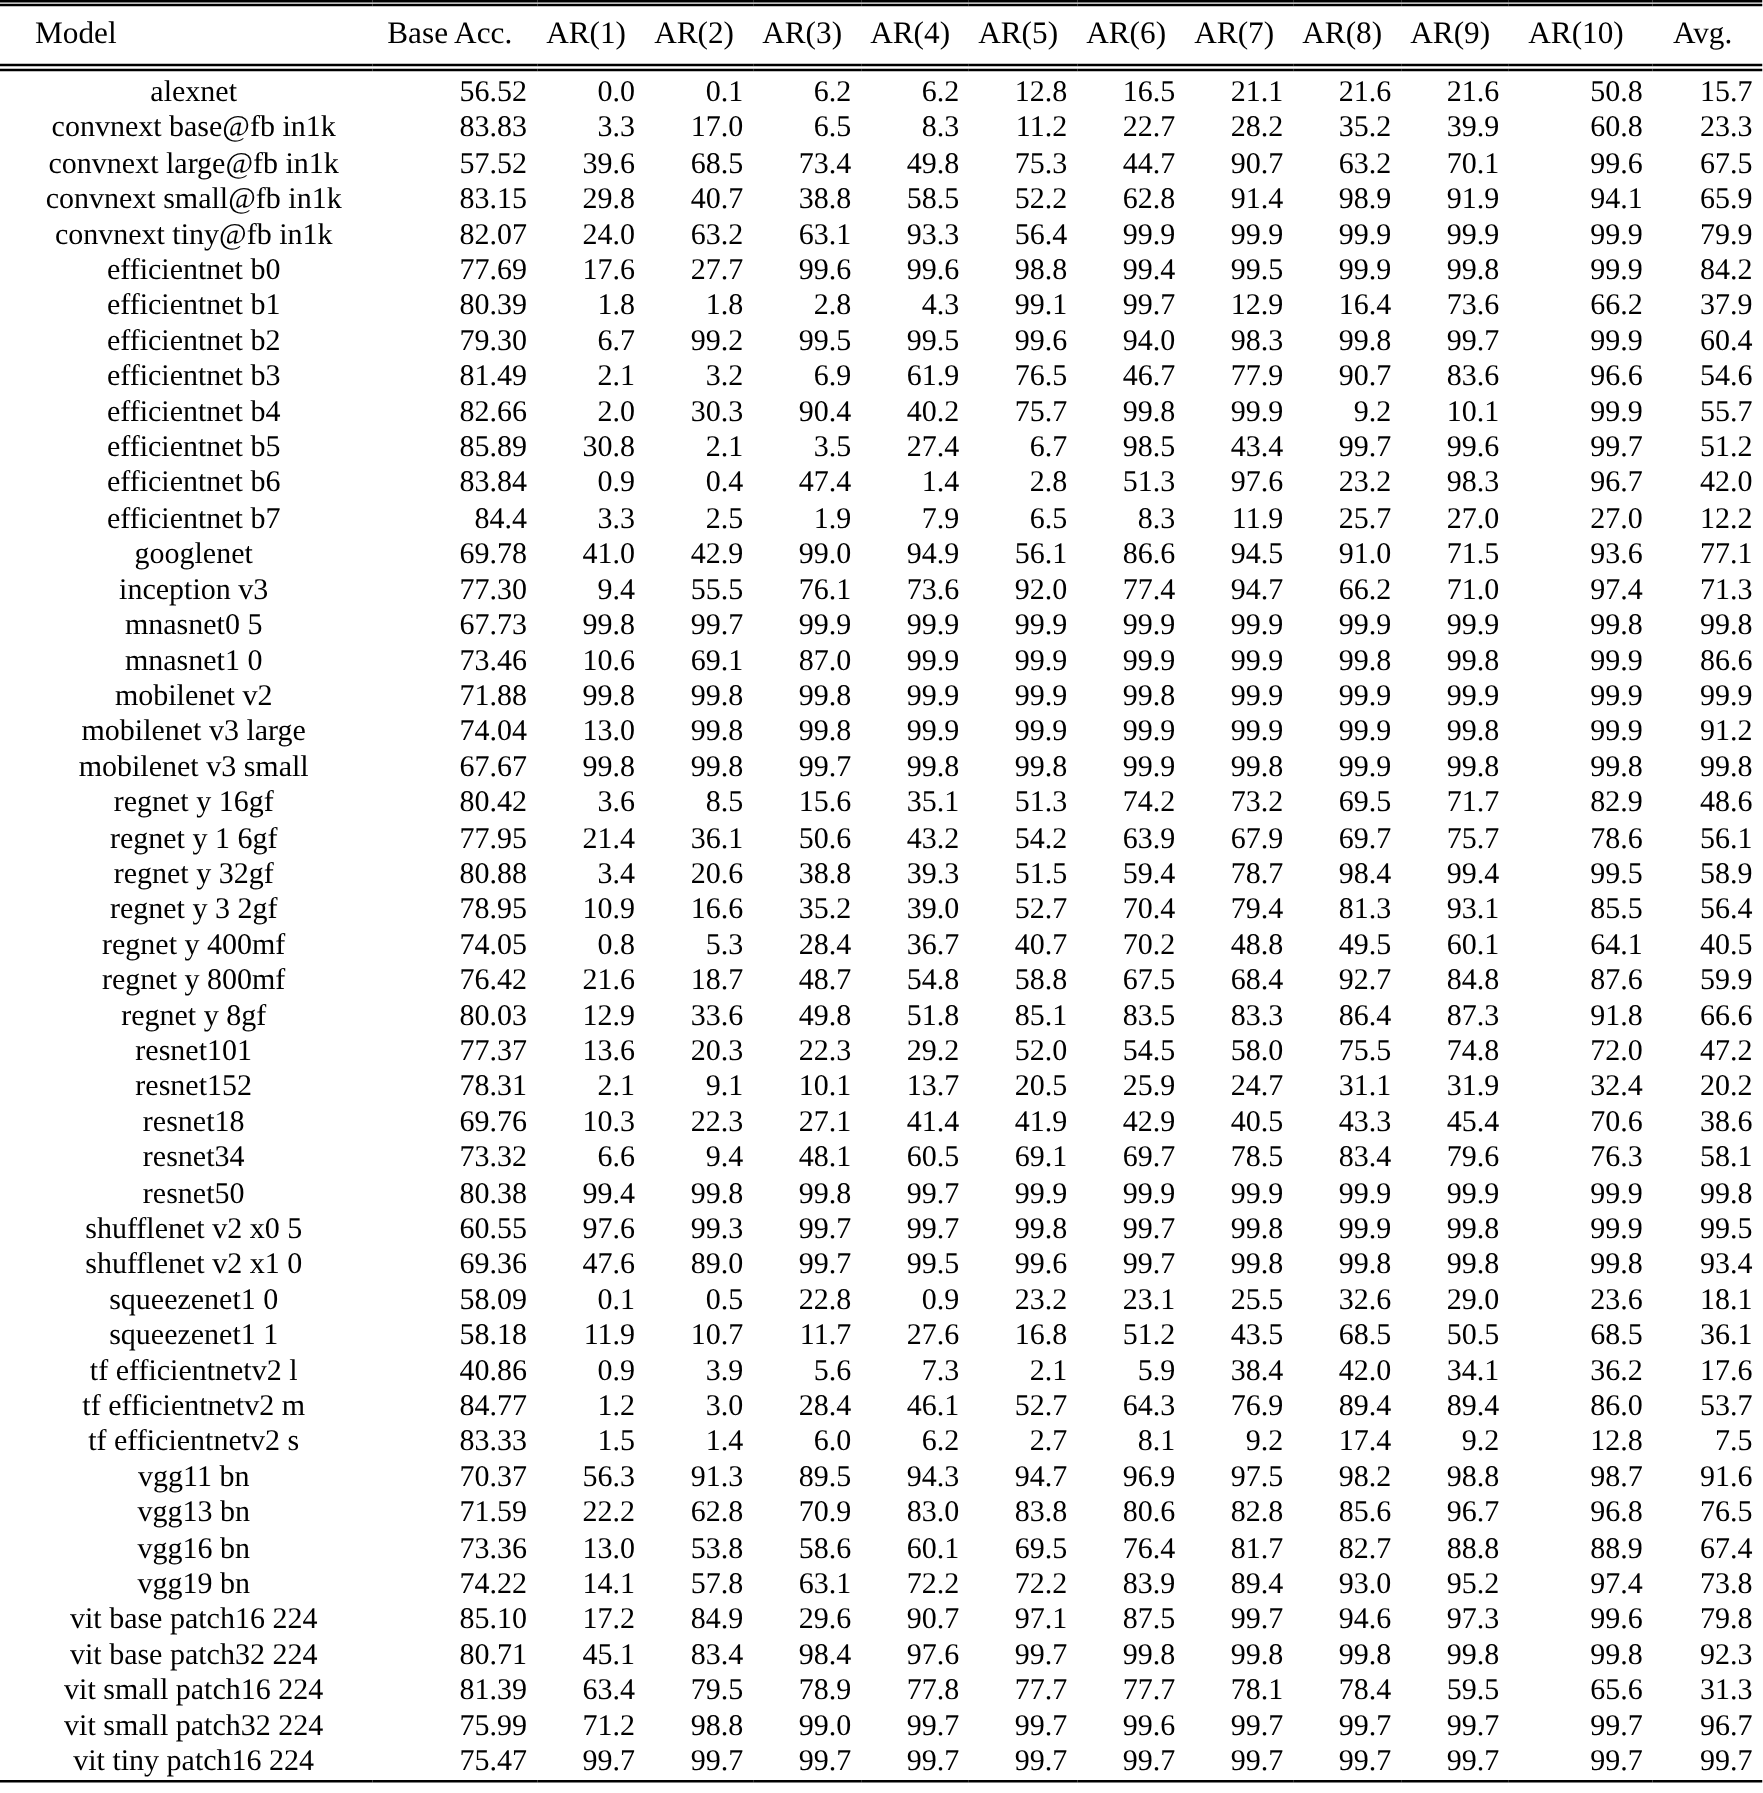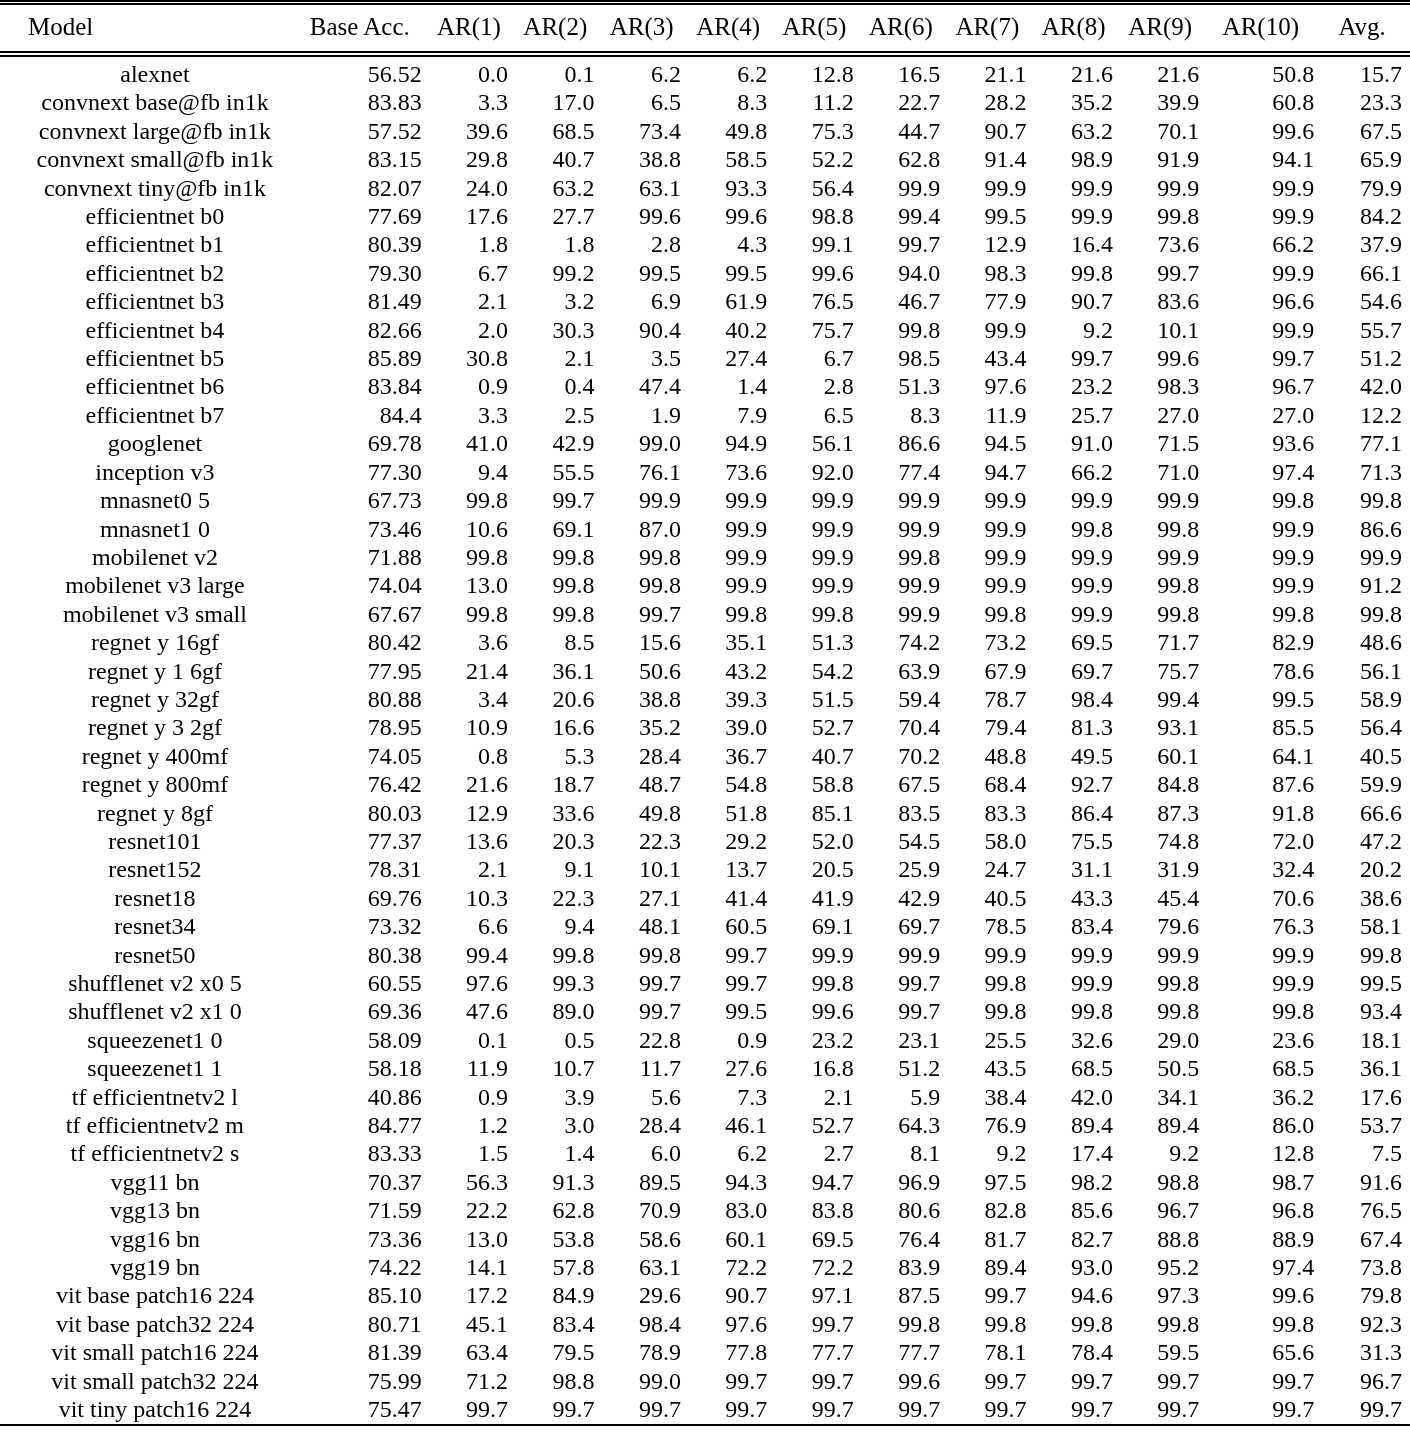--- a/index.html
+++ b/index.html
@@ -197,21 +197,21 @@
           <td class="col-ar">6.7</td>
           <td class="col-ar">99.2</td>
           <td class="col-ar">99.5</td>
           <td class="col-ar">99.5</td>
           <td class="col-ar">99.6</td>
           <td class="col-ar">94.0</td>
           <td class="col-ar">98.3</td>
           <td class="col-ar">99.8</td>
           <td class="col-ar">99.7</td>
           <td class="col-ar10">99.9</td>
-          <td class="col-avg">66.1</td>
+          <td class="col-avg">60.4</td>
         </tr>
         <tr>
           <td class="col-model">efficientnet b3</td>
           <td class="col-base">81.49</td>
           <td class="col-ar">2.1</td>
           <td class="col-ar">3.2</td>
           <td class="col-ar">6.9</td>
           <td class="col-ar">61.9</td>
           <td class="col-ar">76.5</td>
           <td class="col-ar">46.7</td>

